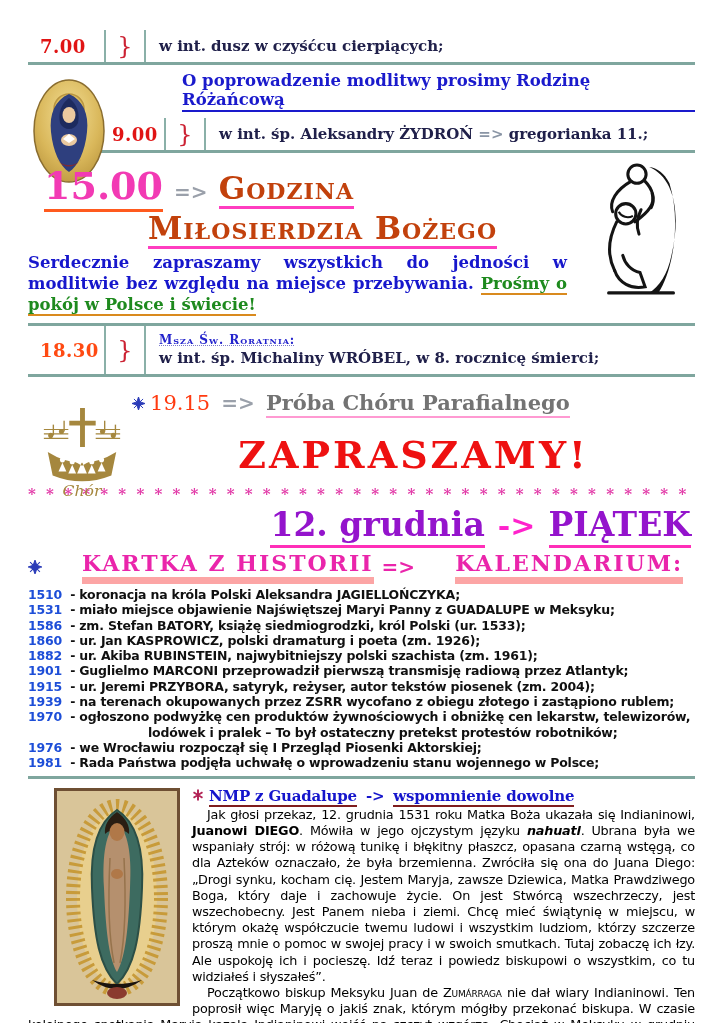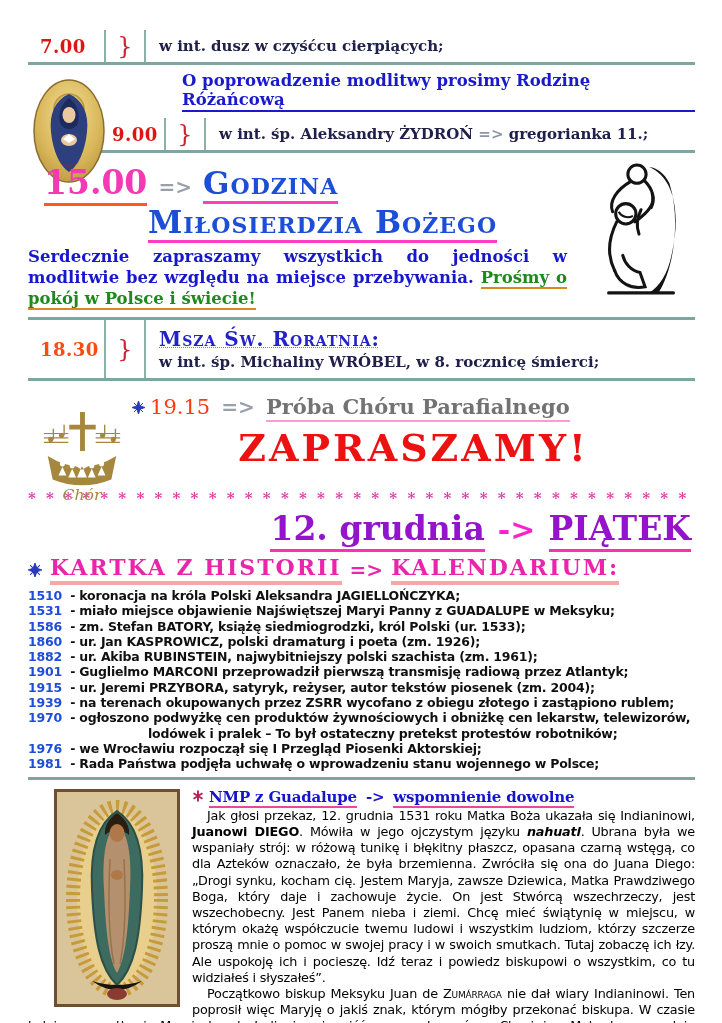--- a/index.html
+++ b/index.html
@@ -22,21 +22,21 @@
   .mass-brace {
     width:42px; border-left:2px solid #8ab0a8; border-right:2px solid #8ab0a8;
     display:flex; align-items:center; justify-content:center;
     color:#cc2233; font-size:24px; font-weight:normal;
   }
   .mass-text {
     flex:1; padding:7px 0 7px 13px; color:#20204a; font-weight:bold; font-size:15px;
     display:flex; flex-direction:column; justify-content:center;
   }
   .mass-title-blue {
-    color:#2222cc; letter-spacing:1px; font-variant:small-caps; font-size:20px;
+    color:#2222cc; letter-spacing:1px; font-variant:small-caps; font-size:12px;
     text-decoration:underline dotted 1px #7a7acc; width:fit-content; margin-bottom:2px;
   }
   .arrow-gray { color:#8a95a5; font-weight:bold; }
 
   
   .sec-rosary { position:relative; padding-left:84px; margin-top:6px; }
   .mary-wrap { position:absolute; left:5px; top:8px; width:72px; height:104px; }
   .line-830 { padding-top:4px; }
   .t-830 { color:#ff3a10; font-size:30px; font-weight:bold; letter-spacing:1px; }
   .arrow-navy { color:#20207a; font-weight:bold; font-size:20px; margin:0 8px; }
@@ -45,62 +45,62 @@
     margin:4px 0 6px 70px; color:#1a1acc; font-weight:bold; font-size:16.5px;
     border-bottom:2px solid #1a1acc; width:fit-content; padding-bottom:1px;
   }
   .mass-row.nine { margin-left:-18px; }
   .mass-row.nine .mass-time { width:70px; padding-left:18px; }
 
   
   .sec-mercy { position:relative; margin-top:10px; padding-right:128px; }
   .mercy-img { position:absolute; right:-6px; top:-4px; width:124px; height:142px; }
   .mercy-line1 { padding-left:16px; }
-  .t-1500 { color:#f23ab4; font-size:33px; font-weight:bold; border-bottom:3px solid #ff5a1e; padding-bottom:1px; }
+  .t-1500 { color:#f23ab4; font-size:38px; font-weight:bold; border-bottom:3px solid #ff5a1e; padding-bottom:1px; }
   .mercy-arrow { color:#9aa0aa; font-weight:bold; font-size:20px; margin:0 6px; }
   .mercy-title {
-    color:#1d4ed8; font-size:31px; font-weight:bold; font-variant:small-caps; letter-spacing:1px;
+    color:#c2410c; font-size:31px; font-weight:bold; font-variant:small-caps; letter-spacing:1px;
     border-bottom:3px solid #ff3dc0; padding-bottom:0px;
   }
   .mercy-line2 { margin:2px 0 6px 120px; }
   .invite { text-align:justify; color:#1717cc; font-weight:bold; font-size:16.5px; line-height:21px; margin:4px 0 8px 0; }
   .invite-green { color:#1e8a1e; border-bottom:2px solid #d98a1e; }
 
   
   .sec-choir { position:relative; padding-left:104px; margin-top:8px; min-height:92px; }
   .choir-wrap { position:absolute; left:10px; top:20px; width:88px; height:95px; }
   .line-1915 { padding-top:5px; }
   .t-1915 { color:#ff3a10; font-size:21px; font-weight:normal; }
   .choir-title { color:#737373; font-size:21px; font-weight:bold; border-bottom:2px solid #ff9ad2; padding-bottom:1px; }
-  .zapraszamy { text-align:center; color:#ee1111; font-size:38px; font-weight:bold; letter-spacing:3px; margin-top:6px; }
+  .zapraszamy { text-align:center; color:#ee1111; font-size:38px; font-weight:bold; letter-spacing:3px; margin-top:17px; }
 
   
   .stars { color:#e23aa8; font-weight:bold; font-size:15px; letter-spacing:2.5px; white-space:nowrap; overflow:hidden; margin-top:8px; }
   .date-line { text-align:right; padding-right:4px; margin-top:2px; }
   .date-date, .date-day { color:#9414cc; font-size:33px; font-weight:bold; border-bottom:3px solid #ff2fb8; padding-bottom:1px; }
   .date-arrow { color:#ff22cc; font-size:30px; font-weight:bold; margin:0 8px; }
 
   
   .hist-header { margin-top:6px; display:flex; align-items:center; gap:8px; }
   .hist-title {
     color:#ea25ab; font-size:22px; font-weight:bold; letter-spacing:2px;
-    border-bottom:4px solid #fca5a5; padding-bottom:1px;
+    border-bottom:7px solid #fca5a5; padding-bottom:1px;margin-left:32px;
   }
   .hist-arrow { color:#ea25ab; font-size:20px; font-weight:bold; }
   .cal-list { margin-top:3px; font-family:"DejaVu Sans", sans-serif; font-weight:bold; font-size:12.5px; line-height:15.3px; letter-spacing:-0.2px; color:#101010; }
   .cal-item { padding-left:120px; text-indent:-120px; }
   .cal-year { color:#1d4ed8; margin-right:4px; }
 
   .teal-hr { border:none; border-top:3px solid #7fa69e; margin:5px 0 7px 0; }
 
   
   .sec-guad { font-family:"DejaVu Sans", sans-serif; font-size:12.8px; line-height:16.2px; text-align:justify; color:#000; letter-spacing:-0.2px; }
   .madonna-wrap { float:left; width:126px; height:218px; margin:2px 12px 2px 26px; }
   .guad-header { padding-top:2px; margin-bottom:3px; font-weight:bold; font-size:15px; font-family:"DejaVu Serif", serif; }
-  .guad-link { color:#1515cc; border-bottom:2px solid #ec4899; padding-bottom:0px; }
+  .guad-link { color:#1515cc; border-bottom:2px solid #7f1d1d; padding-bottom:0px; }
   .guad-arrow { color:#1515cc; margin:0 4px; }
   .sec-guad p { margin:0; text-indent:15px; }
   .b { font-weight:bold; }
   .bi { font-weight:bold; font-style:italic; }
   .sc { font-variant:small-caps; }
 
   .icon-inline { display:inline-block; vertical-align:baseline; }
 </style>
 </head>
 <body>

